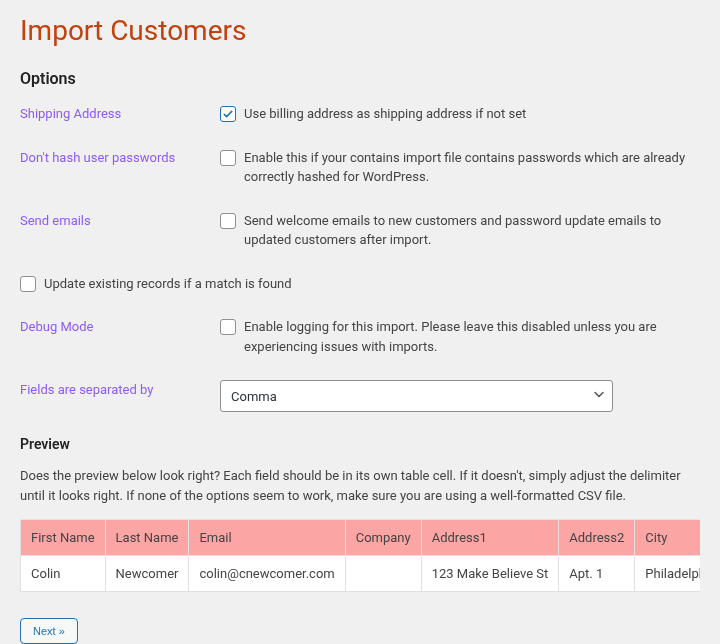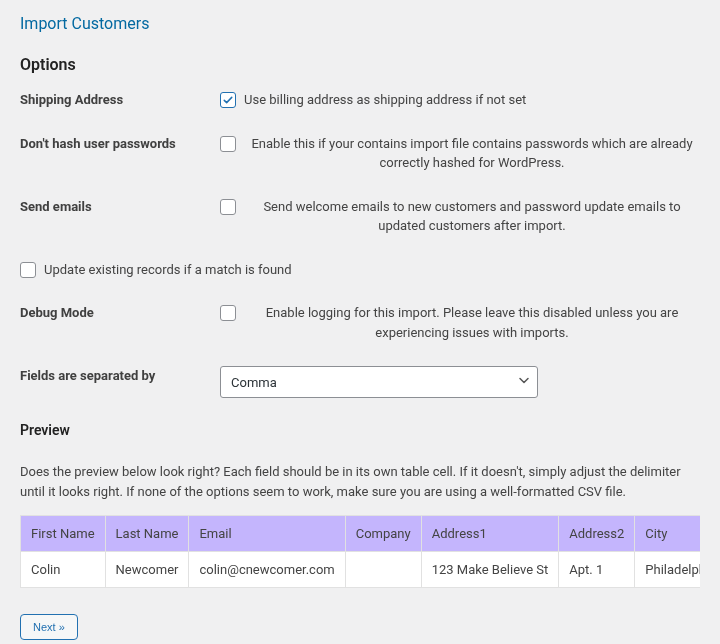--- a/index.html
+++ b/index.html
@@ -4,61 +4,60 @@
   <style>
     * { box-sizing: border-box; margin: 0; padding: 0; }
     body {
       font-family: -apple-system, BlinkMacSystemFont, "Segoe UI", Roboto, sans-serif;
       font-size: 13px;
       color: #333;
       background: #f0f0f1;
       padding: 14px 20px 20px 20px;
     }
     h1 {
-      font-size: 16px;
+      font-size: 28px;
       font-weight: 400;
-      color: #0369a1;
+      color: #c2410c;
       margin-bottom: 22px;
     }
     h2 {
       font-size: 16px;
       font-weight: 600;
       color: #222;
       margin-bottom: 16px;
     }
     h3 {
       font-size: 14px;
       font-weight: 600;
       color: #222;
       margin-top: 24px;
-      margin-bottom: 24px;
+      margin-bottom: 14px;
     }
     .form-row {
       display: flex;
       align-items: flex-start;
       margin-bottom: 24px;
     }
     .form-label {
       width: 200px;
       flex-shrink: 0;
       font-size: 13px;
-      font-weight: 700;
-      color: #404040;
+      font-weight: 400;
+      color: #8b5cf6;
       padding-top: 2px;
     }
     .form-control {
       flex: 1;
       display: flex;
       align-items: flex-start;
     }
     .checkbox-wrap {
       display: flex;
       align-items: flex-start;
       gap: 8px;
-      text-align: center;
     }
     .checkbox {
       width: 16px;
       height: 16px;
       border: 1px solid #8c8f94;
       border-radius: 3px;
       background: #fff;
       flex-shrink: 0;
       margin-top: 2px;
       position: relative;
@@ -78,21 +77,21 @@
       width: 12px;
       height: 12px;
     }
     .checkbox-text {
       font-size: 13px;
       color: #444;
       line-height: 1.5;
     }
     .select-wrap {
       position: relative;
-      width: 318px;
+      width: 393px;
     }
     .select-input {
       width: 100%;
       height: 32px;
       border: 1px solid #8c8f94;
       border-radius: 3px;
       background: #fff;
       padding: 0 30px 0 10px;
       font-size: 13px;
       color: #2c3338;
@@ -139,21 +138,21 @@
     th, td {
       border: 1px solid #e1e1e1;
       padding: 10px 10px;
       text-align: left;
       font-size: 13px;
       white-space: nowrap;
     }
     th {
       font-weight: 400;
       color: #444;
-      background: #c4b5fd;
+      background: #fca5a5;
     }
     td {
       color: #444;
       margin-left: 33px;
     }
     .next-btn {
       margin-top: 18px;
       padding: 6px 12px;
       font-size: 11px;
       color: #2271b1;

